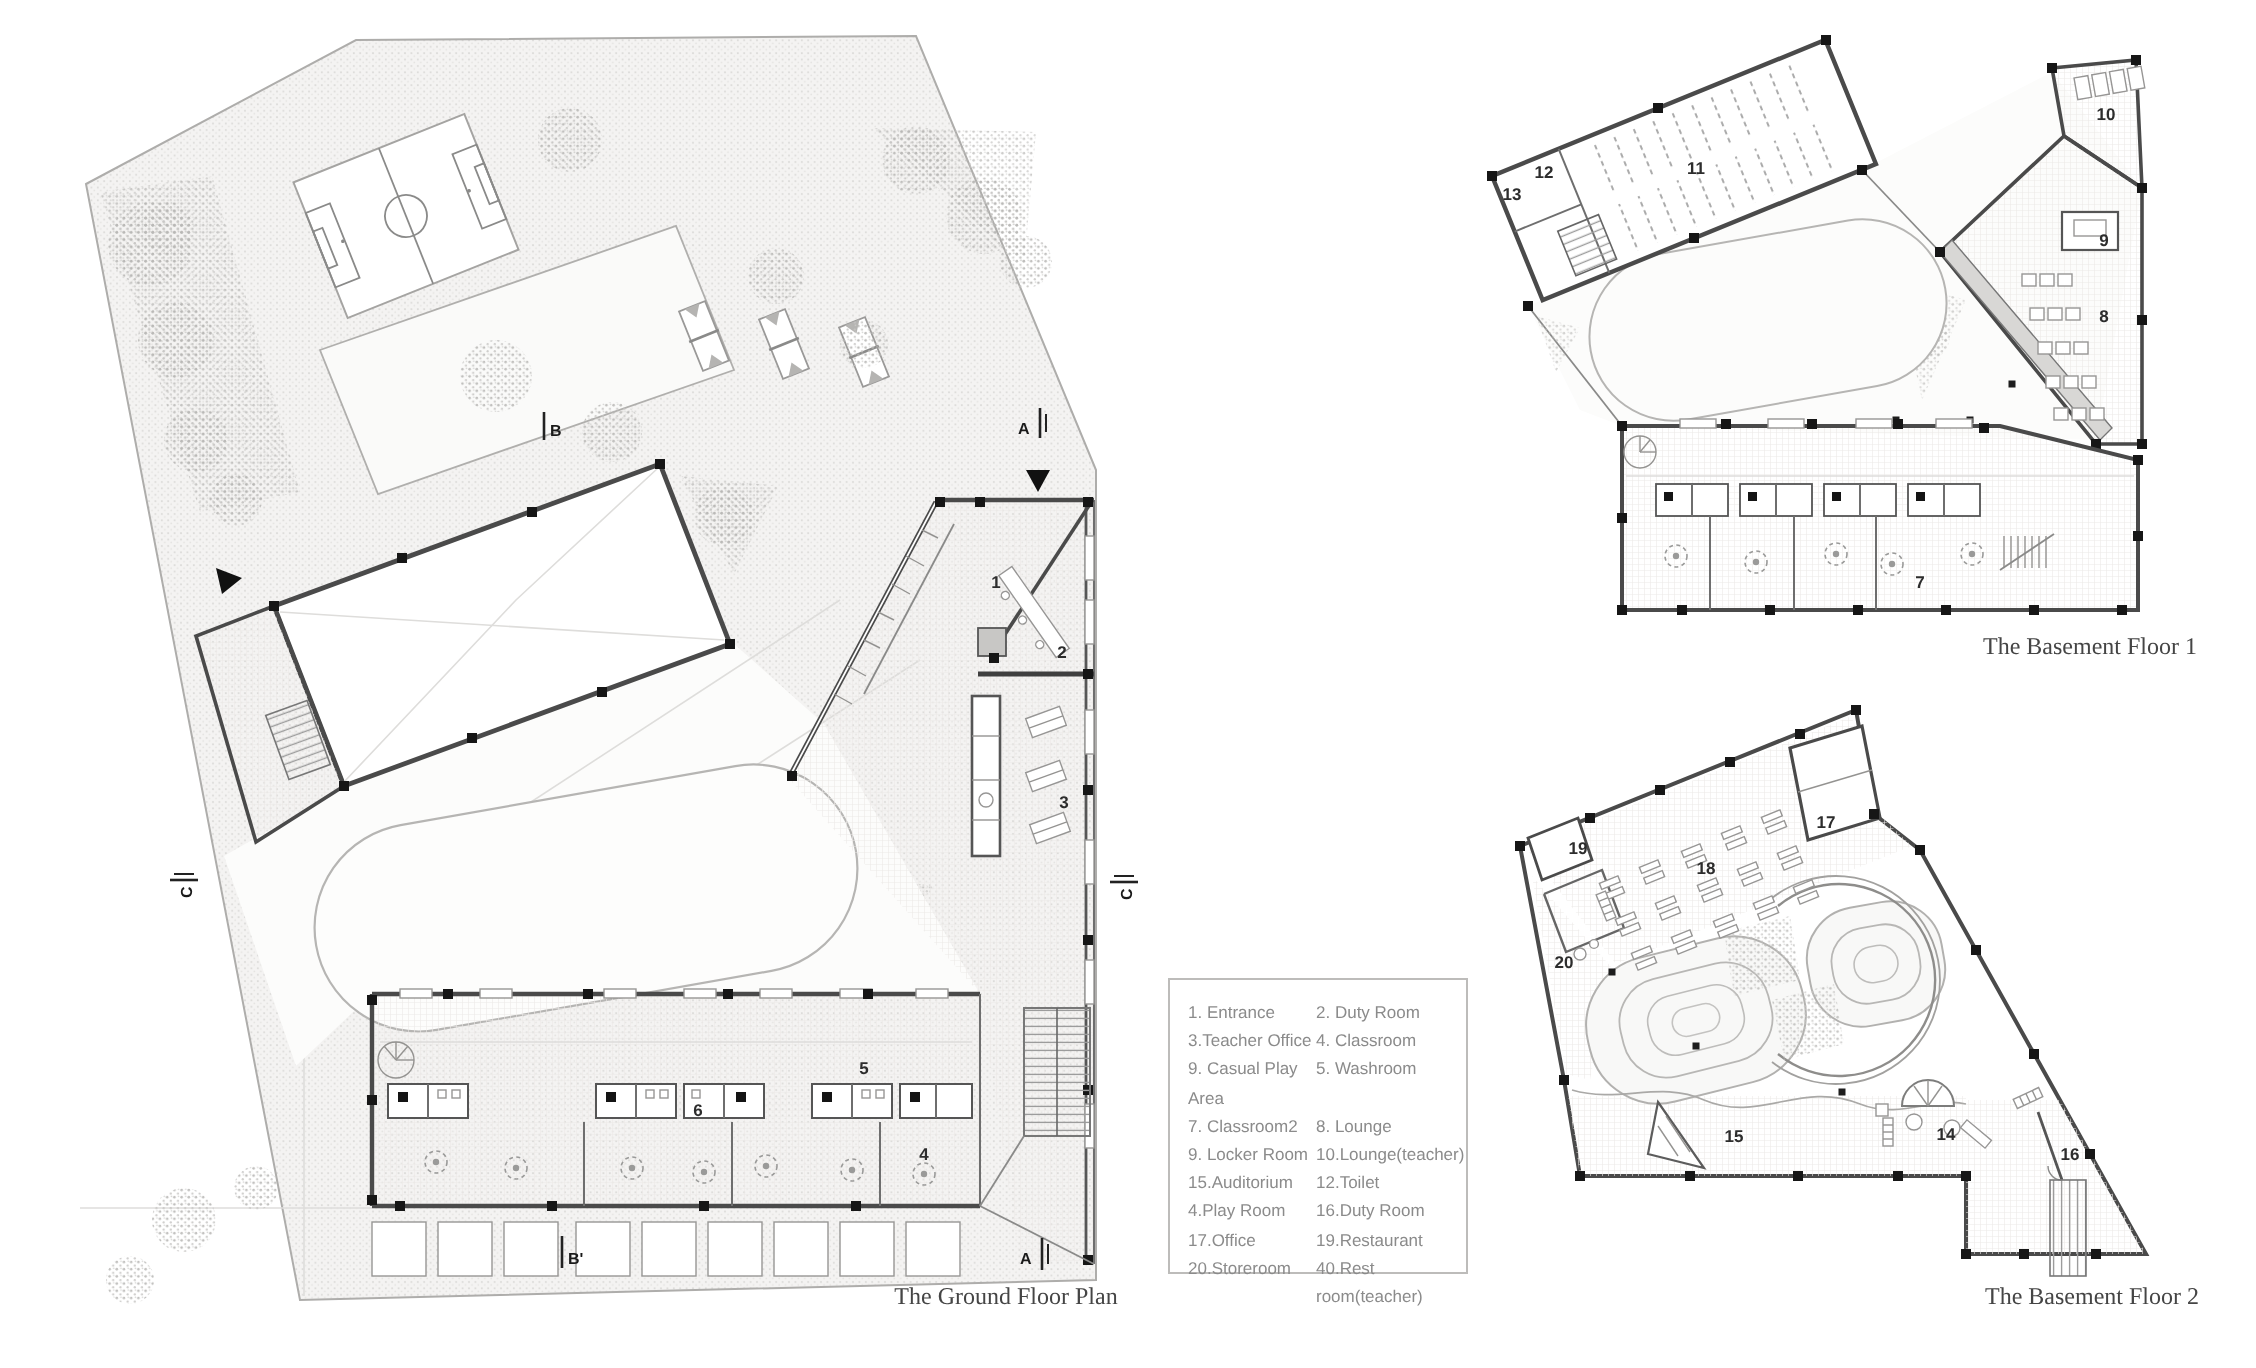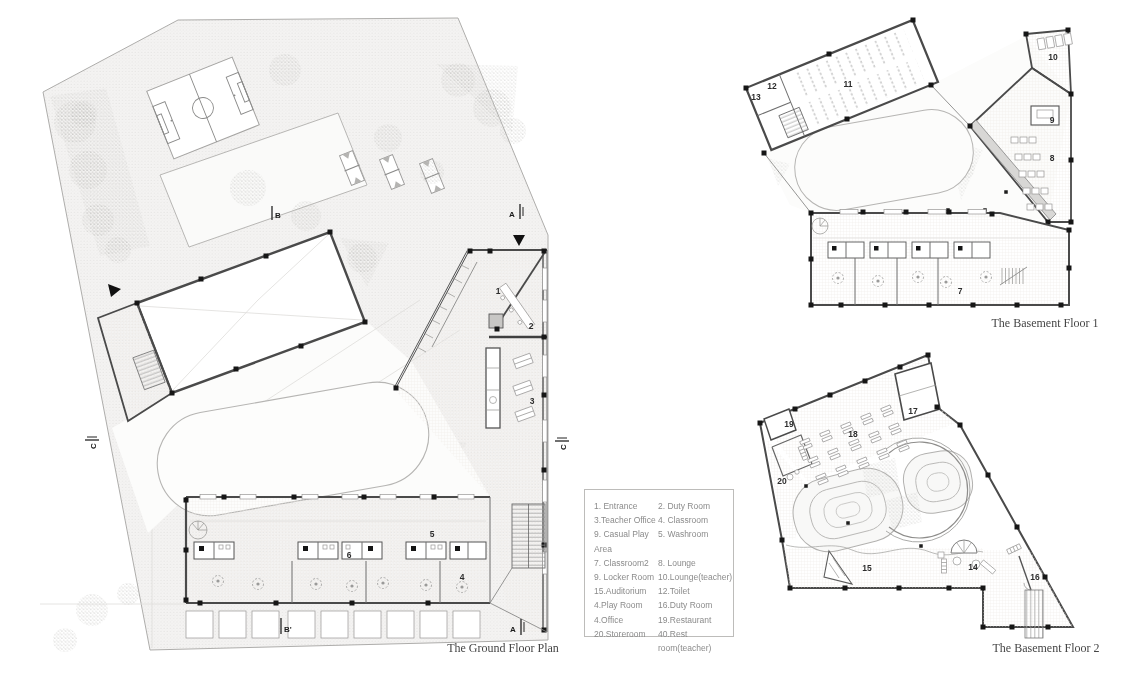--- a/index.html
+++ b/index.html
@@ -629,21 +629,21 @@
   </div>
   <div class="lrow">
     <span class="lc1">15.Auditorium</span>
     <span class="lc2">12.Toilet</span>
   </div>
   <div class="lrow">
     <span class="lc1">4.Play Room</span>
     <span class="lc2">16.Duty Room</span>
   </div>
   <div class="lrow">
-    <span class="lc1">4.Office</span>
+    <span class="lc1">17.Office</span>
     <span class="lc2">19.Restaurant</span>
   </div>
   <div class="lrow">
     <span class="lc1">20.Storeroom</span>
     <span class="lc2">40.Rest room(teacher)</span>
   </div>
 </div>
 </div>
 
 </body></html>

